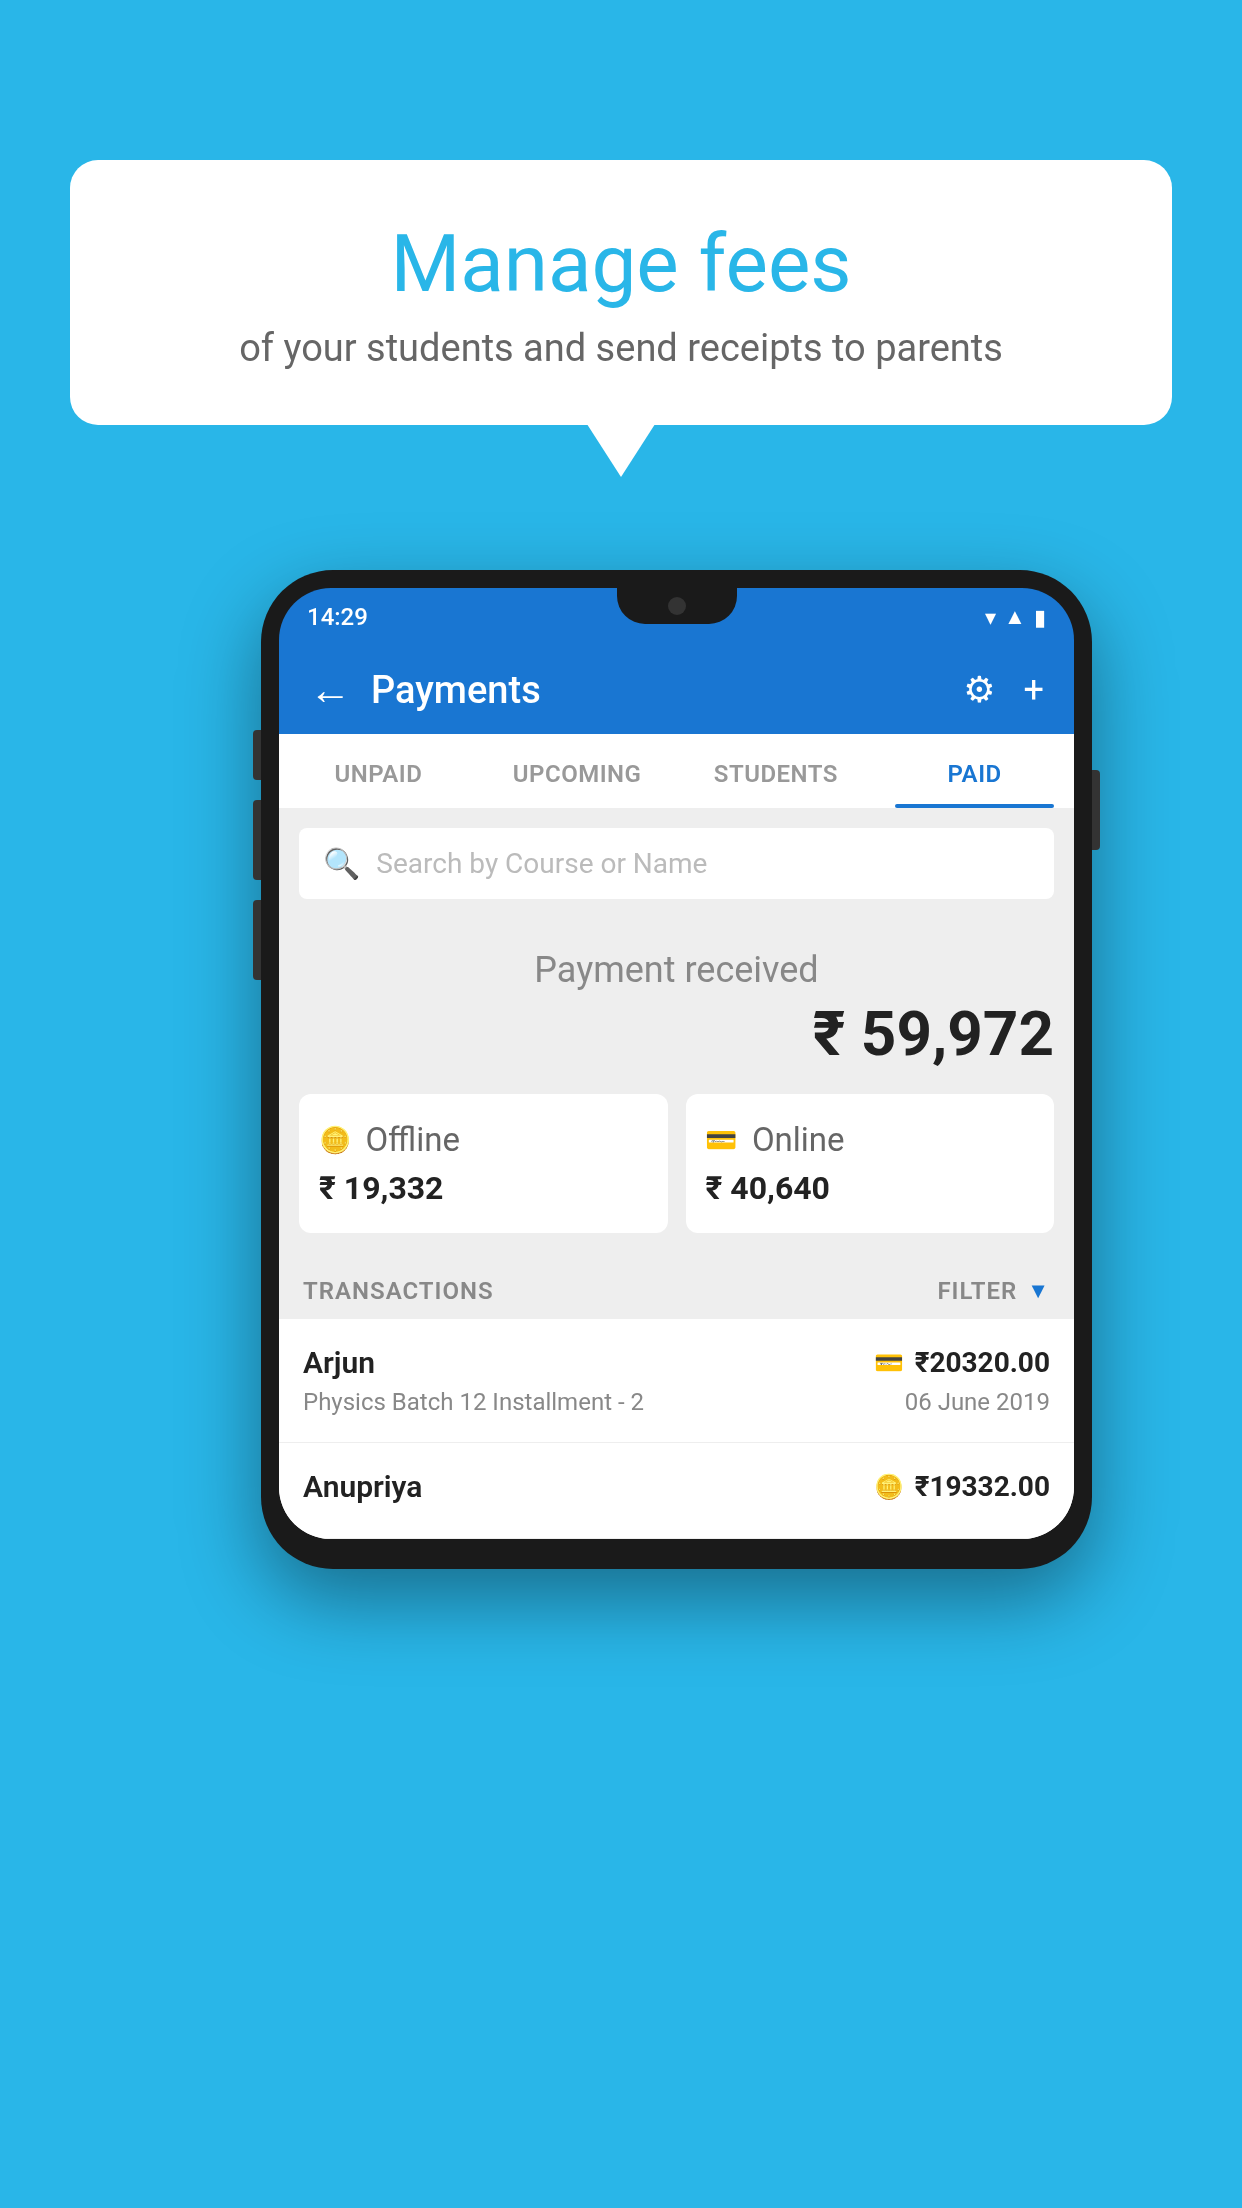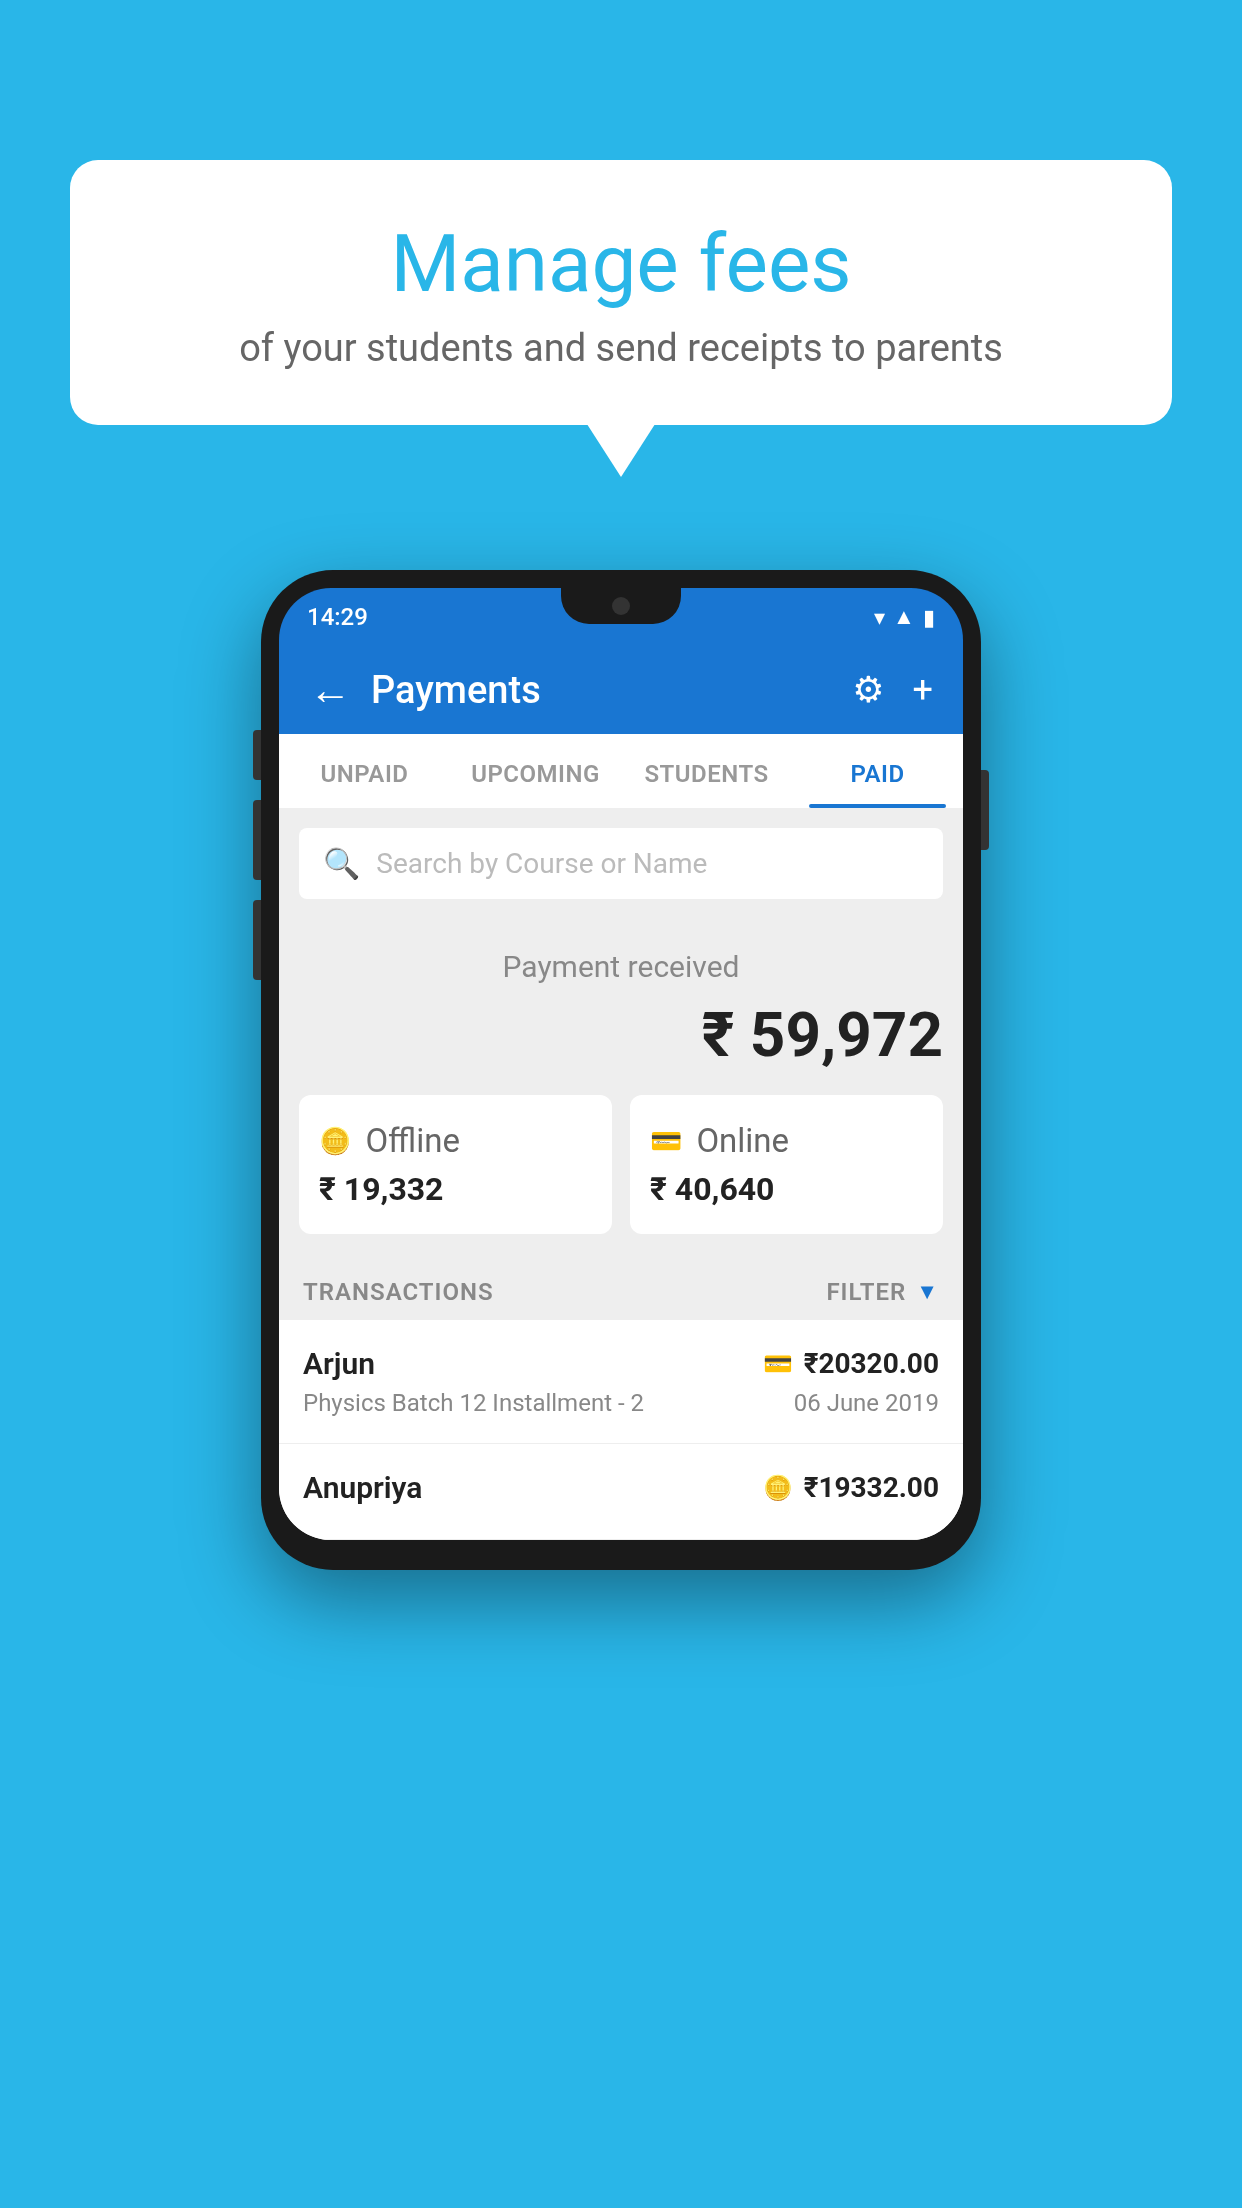--- a/index.html
+++ b/index.html
@@ -52,21 +52,21 @@
     
     .phone-wrapper {
       position: absolute;
       top: 570px;
       left: 50%;
       transform: translateX(-50%);
       width: 720px;
     }
 
     .phone {
-      width: 720px;
+      width: 831px;
       background: #1a1a1a;
       border-radius: 72px;
       padding: 18px 18px 30px;
       box-shadow: 0 30px 80px rgba(0,0,0,0.4);
       position: relative;
     }
 
     
     .phone-top-bar {
       width: 100%;
@@ -223,22 +223,22 @@
 
     
     .payment-summary {
       background: #eeeeee;
       padding: 32px 20px 24px;
       text-align: center;
     }
 
     .payment-label {
       color: #888;
-      font-size: 30px;
-      margin-bottom: 14px;
+      font-size: 36px;
+      margin-bottom: 6px;
     }
 
     .payment-amount {
       font-size: 62px;
       font-weight: 700;
       color: #222;
       margin-bottom: 24px;
       text-align: right;
     }
 

